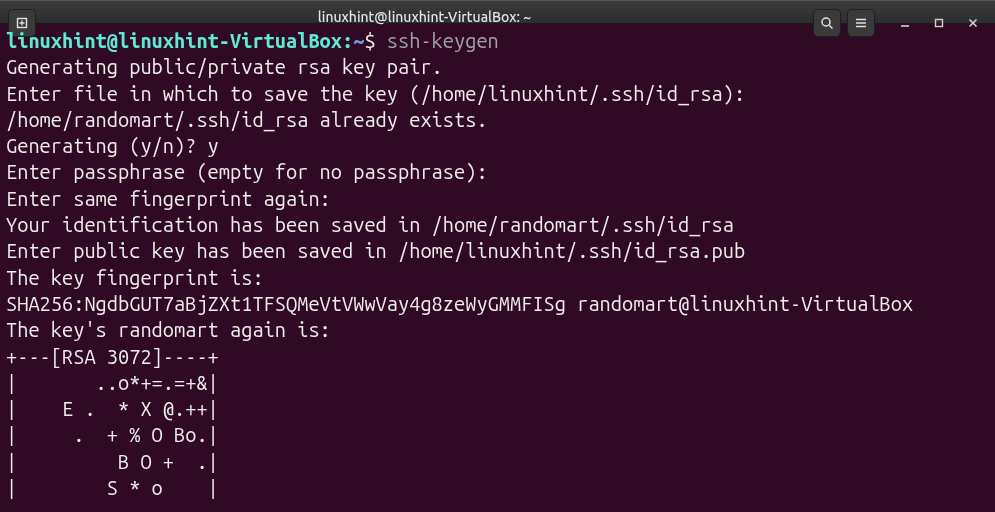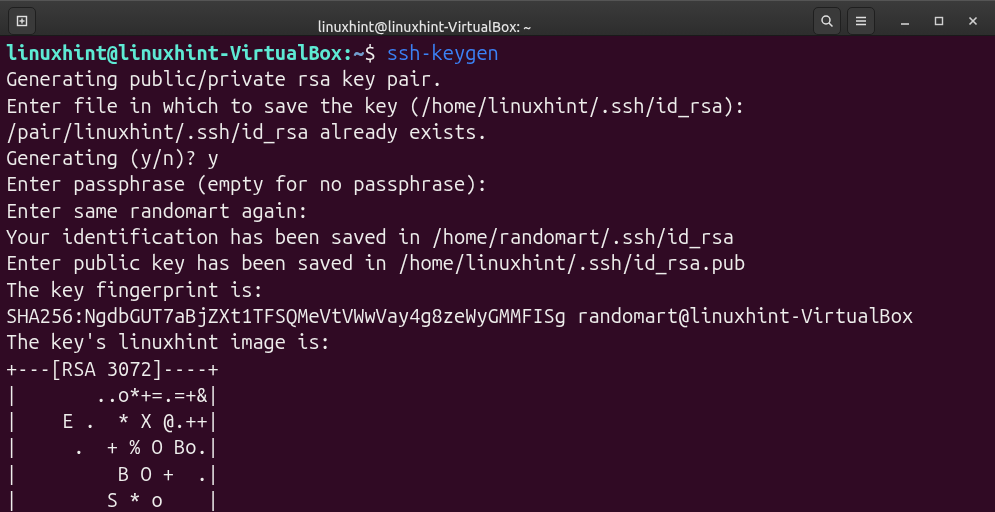--- a/index.html
+++ b/index.html
@@ -1,23 +1,23 @@
 <!DOCTYPE html>
 <html><head>
 <meta charset="utf-8">
 <style>
   * { margin: 0; padding: 0; box-sizing: border-box; }
   html, body { width: 995px; height: 512px; overflow: hidden; font-family: 'Ubuntu Mono', 'DejaVu Sans Mono', 'Consolas', monospace; }
   body { background: #300a24; }
   .titlebar {
-    height: 36px;
+    height: 24px;
     background: linear-gradient(to bottom, #3b3b3b, #2d2d2d);
     display: flex;
-    align-items: flex-end;
-    padding: 0 8px;
+    align-items: flex-start;
+    padding: 8px 8px;
     border-top: 1px solid #555;
     border-bottom: 1px solid #1a1a1a;
   }
   .titlebar-left, .titlebar-right { display: flex; align-items: center; gap: 6px; }
   .titlebar-center { flex: 1; text-align: center; color: #e6e6e6; font-family: 'Ubuntu', 'DejaVu Sans', sans-serif; font-size: 14px; font-weight: 500; }
   .tb-btn {
     width: 28px; height: 28px;
     background: #3a3a3a;
     border: 1px solid #1f1f1f;
     border-radius: 5px;
@@ -36,21 +36,21 @@
     padding: 4px 6px 6px 6px;
     color: #eeeeec;
     font-size: 20px;
     line-height: 1.315;
     white-space: pre;
     letter-spacing: 0;
   }
   .prompt-user { color: #5eead4; font-weight: bold; }
   .prompt-path { color: #729fcf; font-weight: bold; }
   .prompt-dollar { color: #eeeeec; }
-  .cmd { color: #3b82f6; margin-top: 28px; }
+  .cmd { color: #a3a3a3; margin-top: 28px; }
   .out { color: #eeeeec; }
   svg { display: block; }
 </style>
 </head>
 <body>
 
 <div class="titlebar">
   <div class="titlebar-left">
     <div class="tb-btn">
       <svg width="14" height="14" viewBox="0 0 14 14">
@@ -90,28 +90,28 @@
         <line x1="2.5" y1="2.5" x2="9.5" y2="9.5" stroke="#d0d0d0" stroke-width="1.6"></line>
         <line x1="9.5" y1="2.5" x2="2.5" y2="9.5" stroke="#d0d0d0" stroke-width="1.6"></line>
       </svg>
     </div>
   </div>
 </div>
 
 <div class="terminal-body"><span class="prompt-user">linuxhint@linuxhint-VirtualBox</span><span class="prompt-user">:</span><span class="prompt-path">~</span><span class="prompt-dollar">$</span> <span class="cmd">ssh-keygen</span>
 <span class="out">Generating public/private rsa key pair.</span>
 <span class="out">Enter file in which to save the key (/home/linuxhint/.ssh/id_rsa):</span>
-<span class="out">/pair/linuxhint/.ssh/id_rsa already exists.</span>
+<span class="out">/home/randomart/.ssh/id_rsa already exists.</span>
 <span class="out">Generating (y/n)? y</span>
 <span class="out">Enter passphrase (empty for no passphrase):</span>
-<span class="out">Enter same randomart again:</span>
+<span class="out">Enter same fingerprint again:</span>
 <span class="out">Your identification has been saved in /home/randomart/.ssh/id_rsa</span>
 <span class="out">Enter public key has been saved in /home/linuxhint/.ssh/id_rsa.pub</span>
 <span class="out">The key fingerprint is:</span>
 <span class="out">SHA256:NgdbGUT7aBjZXt1TFSQMeVtVWwVay4g8zeWyGMMFISg randomart@linuxhint-VirtualBox</span>
-<span class="out">The key's linuxhint image is:</span>
+<span class="out">The key's randomart again is:</span>
 <span class="out">+---[RSA 3072]----+</span>
 <span class="out">|       ..o*+=.=+&amp;|</span>
 <span class="out">|    E .  * X @.++|</span>
 <span class="out">|     .  + % O Bo.|</span>
 <span class="out">|         B O +  .|</span>
 <span class="out">|        S * o    |</span>
 </div>
 
 </body></html>

